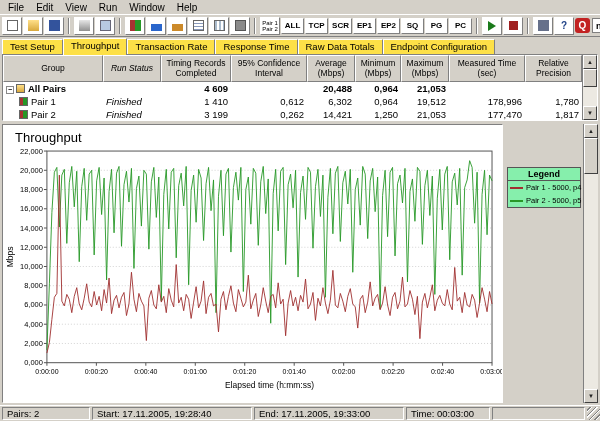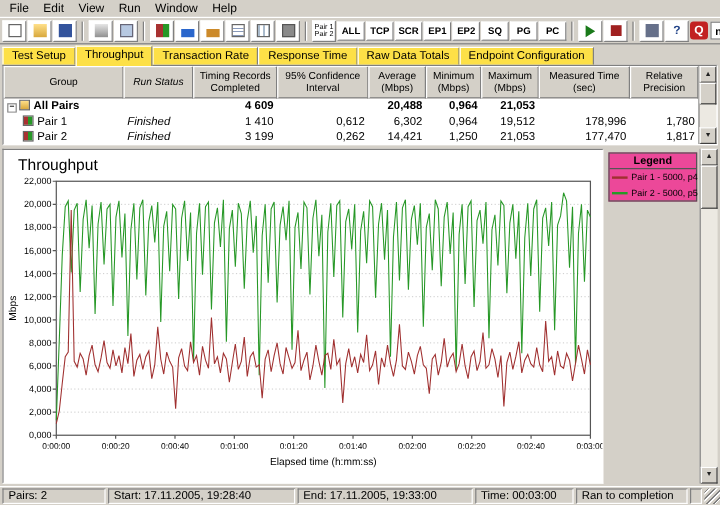--- a/index.html
+++ b/index.html
@@ -77,21 +77,21 @@
   .sthumb { position:absolute; left:0; right:0; background:#d4d0c8;
             border:1px solid; border-color:#fff #404040 #404040 #fff; }
   
   .lower { flex:1 1 auto; display:flex; margin:3px 2px 2px 2px; min-height:0; }
   .chart-panel { flex:1; background:#fff; border:1px solid; border-color:#808080 #fff #fff #808080;
                  display:flex; flex-direction:column; min-width:0; }
   .chart-title { font-size:13px; padding:5px 0 0 12px; flex:0 0 auto; }
   .chart-svg { flex:1; width:100%; min-height:0; }
   svg text { font-family:"Liberation Sans", sans-serif; fill:#000; }
   .legend-col { width:80px; flex:0 0 auto; padding:3px 2px 0 4px; background:#d4d0c8; }
-  .legend-box { border:1px solid #555; background:#ec4899; }
+  .legend-box { border:1px solid #555; background:#86efac;margin-top:40px; }
   .legend-title { font-size:9px; font-weight:bold; text-align:center; padding:1px 0;
                   border-bottom:1px solid #555; }
   .legend-entry { display:flex; align-items:center; gap:3px; padding:2px 2px; font-size:7.5px; white-space:nowrap; }
   .legend-swatch { width:13px; height:2px; flex:0 0 auto; }
   
   .statusbar { height:16px; flex:0 0 auto; display:flex; gap:2px; padding:1px 0 1px 2px;
                border-top:1px solid #fff; align-items:stretch; }
   .status-cell { border:1px solid; border-color:#808080 #fff #fff #808080; padding:0 4px;
                  font-size:9.5px; line-height:12px; white-space:nowrap; overflow:hidden; }
   .s0{width:88px;} .s1{width:160px;} .s2{width:150px;} .s3{width:84px;} .s4{width:96px;} .sfill{flex:1;}
@@ -330,16 +330,15 @@
       </div>
     <div class="sbtn">▼</div>
   </div>
 </div>
 
 <div class="statusbar">
   <div class="status-cell s0">Pairs: 2</div>
   <div class="status-cell s1">Start: 17.11.2005, 19:28:40</div>
   <div class="status-cell s2">End: 17.11.2005, 19:33:00</div>
   <div class="status-cell s3">Time: 00:03:00</div>
-  <div class="status-cell s4">Ran to completion</div>
   <div class="status-cell sfill"></div>
   <div class="grip"></div>
 </div>
 
 </body></html>

